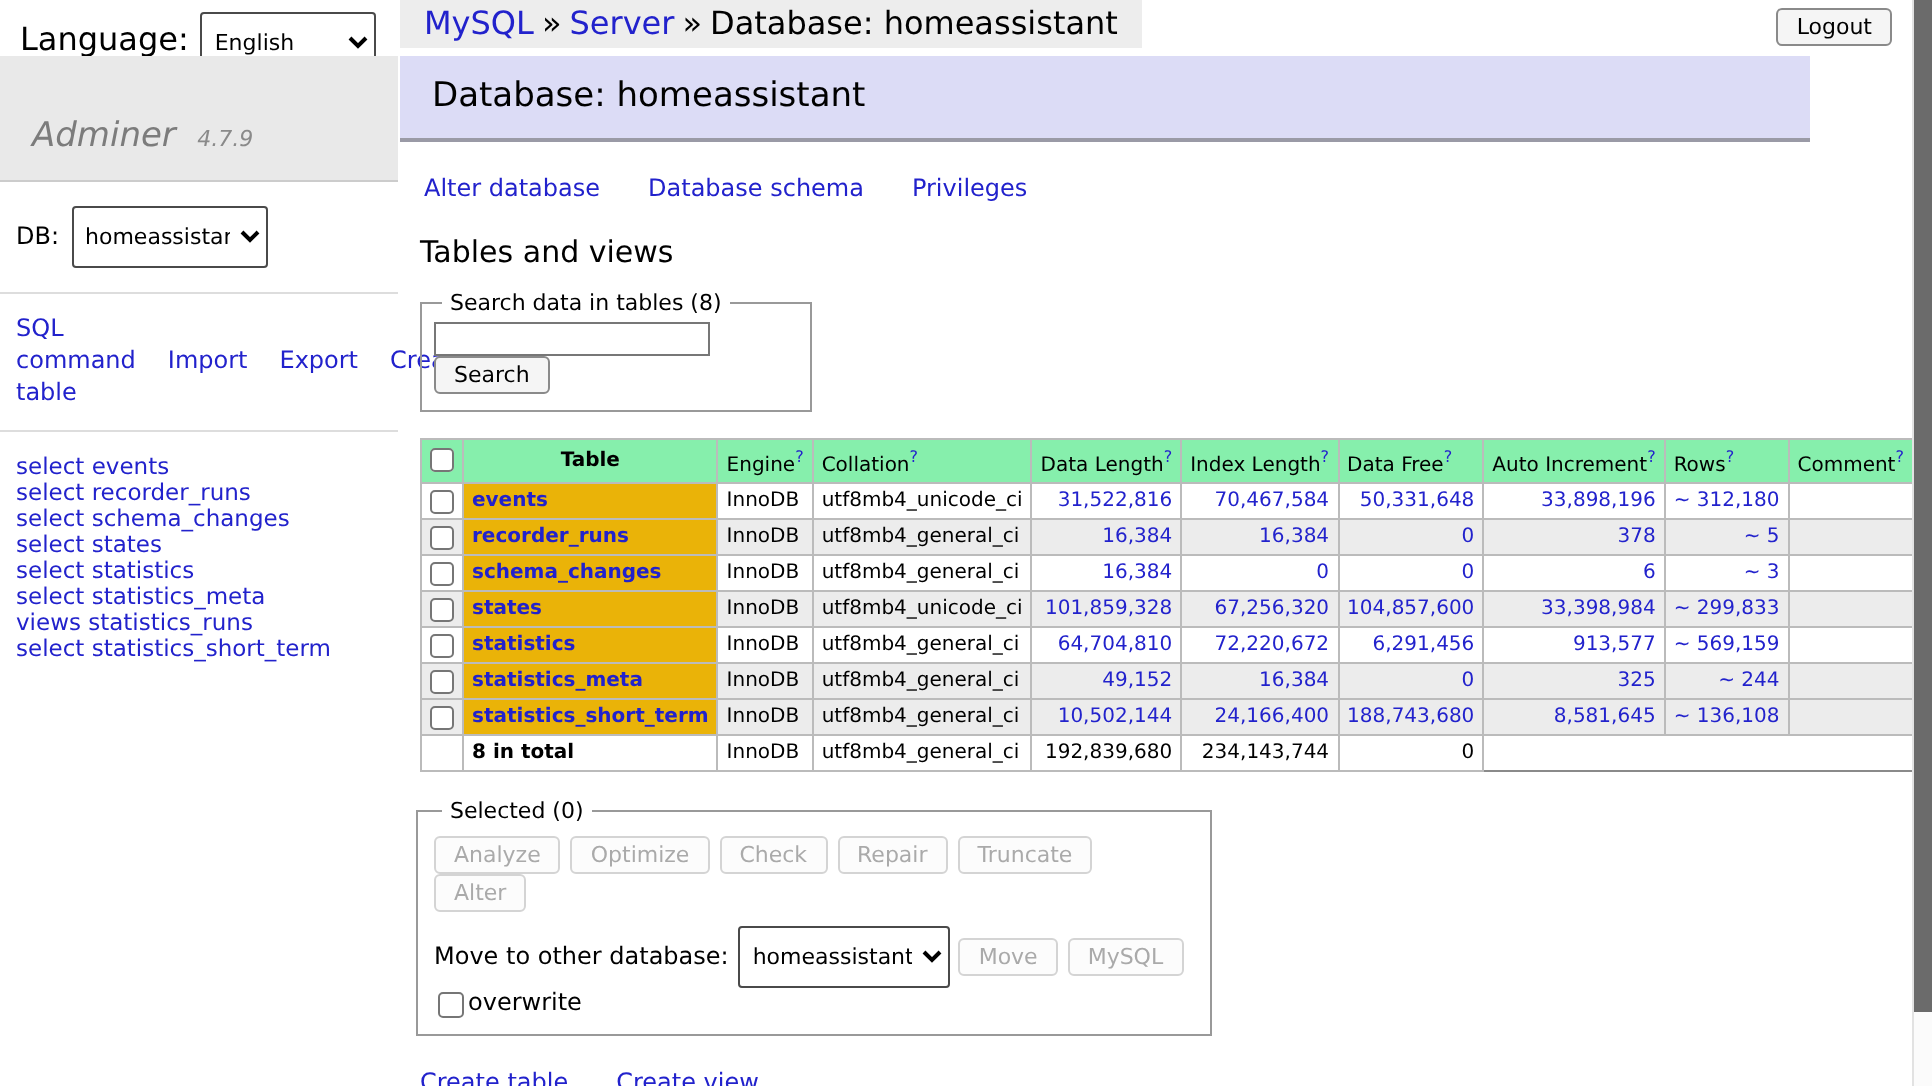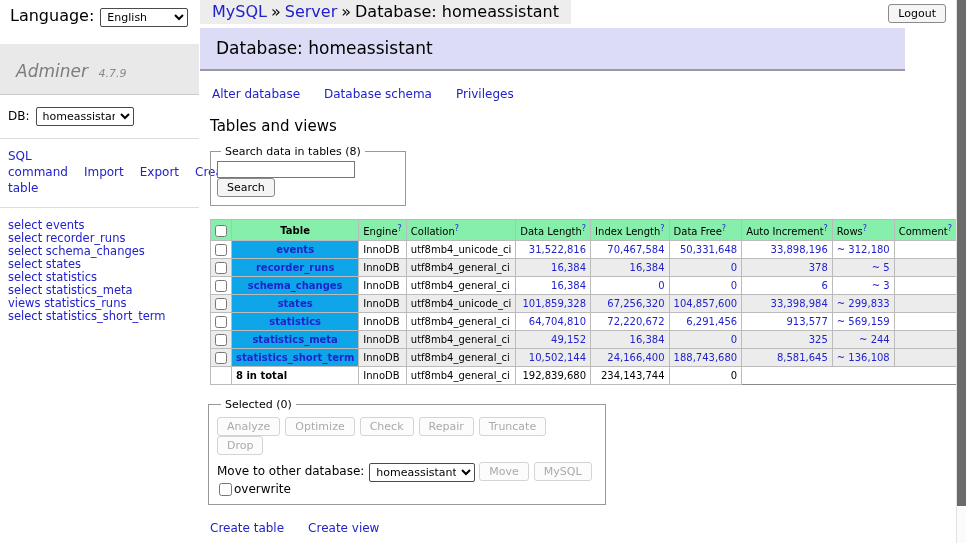--- a/index.html
+++ b/index.html
@@ -8,21 +8,21 @@
     width:966px; height:543px; position:relative; overflow:hidden;
     font-family:"DejaVu Sans","Liberation Sans",sans-serif;
     font-size:12px; color:#000;
   }
   a { color:#2222cc; text-decoration:none; }
 
   
   .lang-box { position:absolute; top:6px; left:10px; }
   .lang-box label { margin-right:6px; font-size:16px; }
   select {
-    font-family:inherit; font-size:11px; height:19px;
+    font-family:inherit; font-size:11px; height:31px;
     border:1px solid #4a4a4a; border-radius:2px; background:#fff; color:#000;
     padding:0 2px;
   }
   .lang-box select { width:88px; }
 
   .breadcrumb {
     position:absolute; top:0; left:200px; height:24px;
     background:#ededed; padding:0 12px; line-height:24px;
     white-space:nowrap; font-size:16px;
   }
@@ -33,21 +33,21 @@
     background:#f5f5f5; border:1px solid #8a8a8a; border-radius:3px;
     padding:2px 9px; cursor:pointer;
   }
   button.btn:disabled { color:#aaa; background:#fcfcfc; border-color:#d4d4d4; }
   .logout-btn { position:absolute; top:4px; right:20px; }
 
   
   .sidebar { position:absolute; top:28px; left:0; width:199px; }
   .sidebar h1 {
     background:#e9e9e9; border-bottom:1px solid #ccc;
-    padding:11px 0 11px 16px; font-weight:normal;margin-top:16px;
+    padding:23px 0 11px 16px; font-weight:normal;
   }
   .sidebar h1 .logo { font-style:italic; font-size:17px; color:#7c7c7c; }
   .sidebar h1 .ver { font-size:11px; color:#8a8a8a; font-style:italic; margin-left:3px; }
   .db-row { padding:12px 8px; border-bottom:1px solid #ddd; }
   .db-row label { margin-right:6px; }
   .db-row select { width:98px; }
   .side-actions { padding:9px 8px 11px; border-bottom:1px solid #ddd; line-height:16px; font-size:12px; }
   .side-actions a { margin-right:16px; }
   .side-tables { padding:11px 8px; font-size:11.5px; }
   .side-tables a { display:block; line-height:13px; }
@@ -76,21 +76,21 @@
     font-size:10px; border:1px solid #8a8a8a;
   }
   table.tables th, table.tables td {
     border:1px solid #bbb; padding:2px 4px; line-height:13px;
     overflow:hidden; white-space:nowrap;
   }
   table.tables thead th, table.tables thead td { background:#86efac; text-align:left; font-weight:normal; }
   table.tables thead th.col-name-head { text-align:center; font-weight:bold; }
   table.tables sup { font-size:8px; }
   table.tables td.check { text-align:center; }
-  table.tables th.name { background:#0ea5e9; text-align:center; }
+  table.tables th.name { background:#eab308; text-align:left; }
   table.tables th.name a { font-weight:bold; }
   table.tables td.num { text-align:right; }
   table.tables tr.alt td { background:#ececec; }
   table.tables .total th { text-align:left; font-weight:bold; background:#fff; }
   table.tables .total td { text-align:right; }
   table.tables input[type=checkbox] { width:12px; height:12px; vertical-align:middle; }
 
   .selected-fs { margin:13px 0 0 8px; width:398px; padding:4px 8px 8px; }
   .sel-buttons { margin:2px 0 7px; }
   .sel-buttons button { margin-right:5px; }
@@ -273,21 +273,21 @@
         <td style="text-align:left">utf8mb4_general_ci</td>
         <td>192,839,680</td>
         <td>234,143,744</td>
         <td>0</td>
       </tr>
     </tbody>
   </table>
 
   <fieldset class="selected-fs">
     <legend>Selected (0)</legend>
-    <div class="sel-buttons"><button disabled="" class="btn">Analyze</button><button disabled="" class="btn">Optimize</button><button disabled="" class="btn">Check</button><button disabled="" class="btn">Repair</button><button disabled="" class="btn">Truncate</button><button disabled="" class="btn">Drop</button></div>
+    <div class="sel-buttons"><button disabled="" class="btn">Analyze</button><button disabled="" class="btn">Optimize</button><button disabled="" class="btn">Check</button><button disabled="" class="btn">Repair</button><button disabled="" class="btn">Truncate</button><button disabled="" class="btn">Alter</button></div>
     <div class="move-row">
       <span class="move-label">Move to other database:</span><select><option>homeassistant</option></select><button class="btn" disabled="">Move</button><button class="btn" disabled="">MySQL</button><label class="overwrite-wrap"><input type="checkbox" style=""><span>overwrite</span></label>
     </div>
   </fieldset>
 
   <div class="link-row" style="margin-left:10px"><a href="#">Create table</a><a href="#">Create view</a></div>
 
 </div>
 
 <div class="scrollbar">

